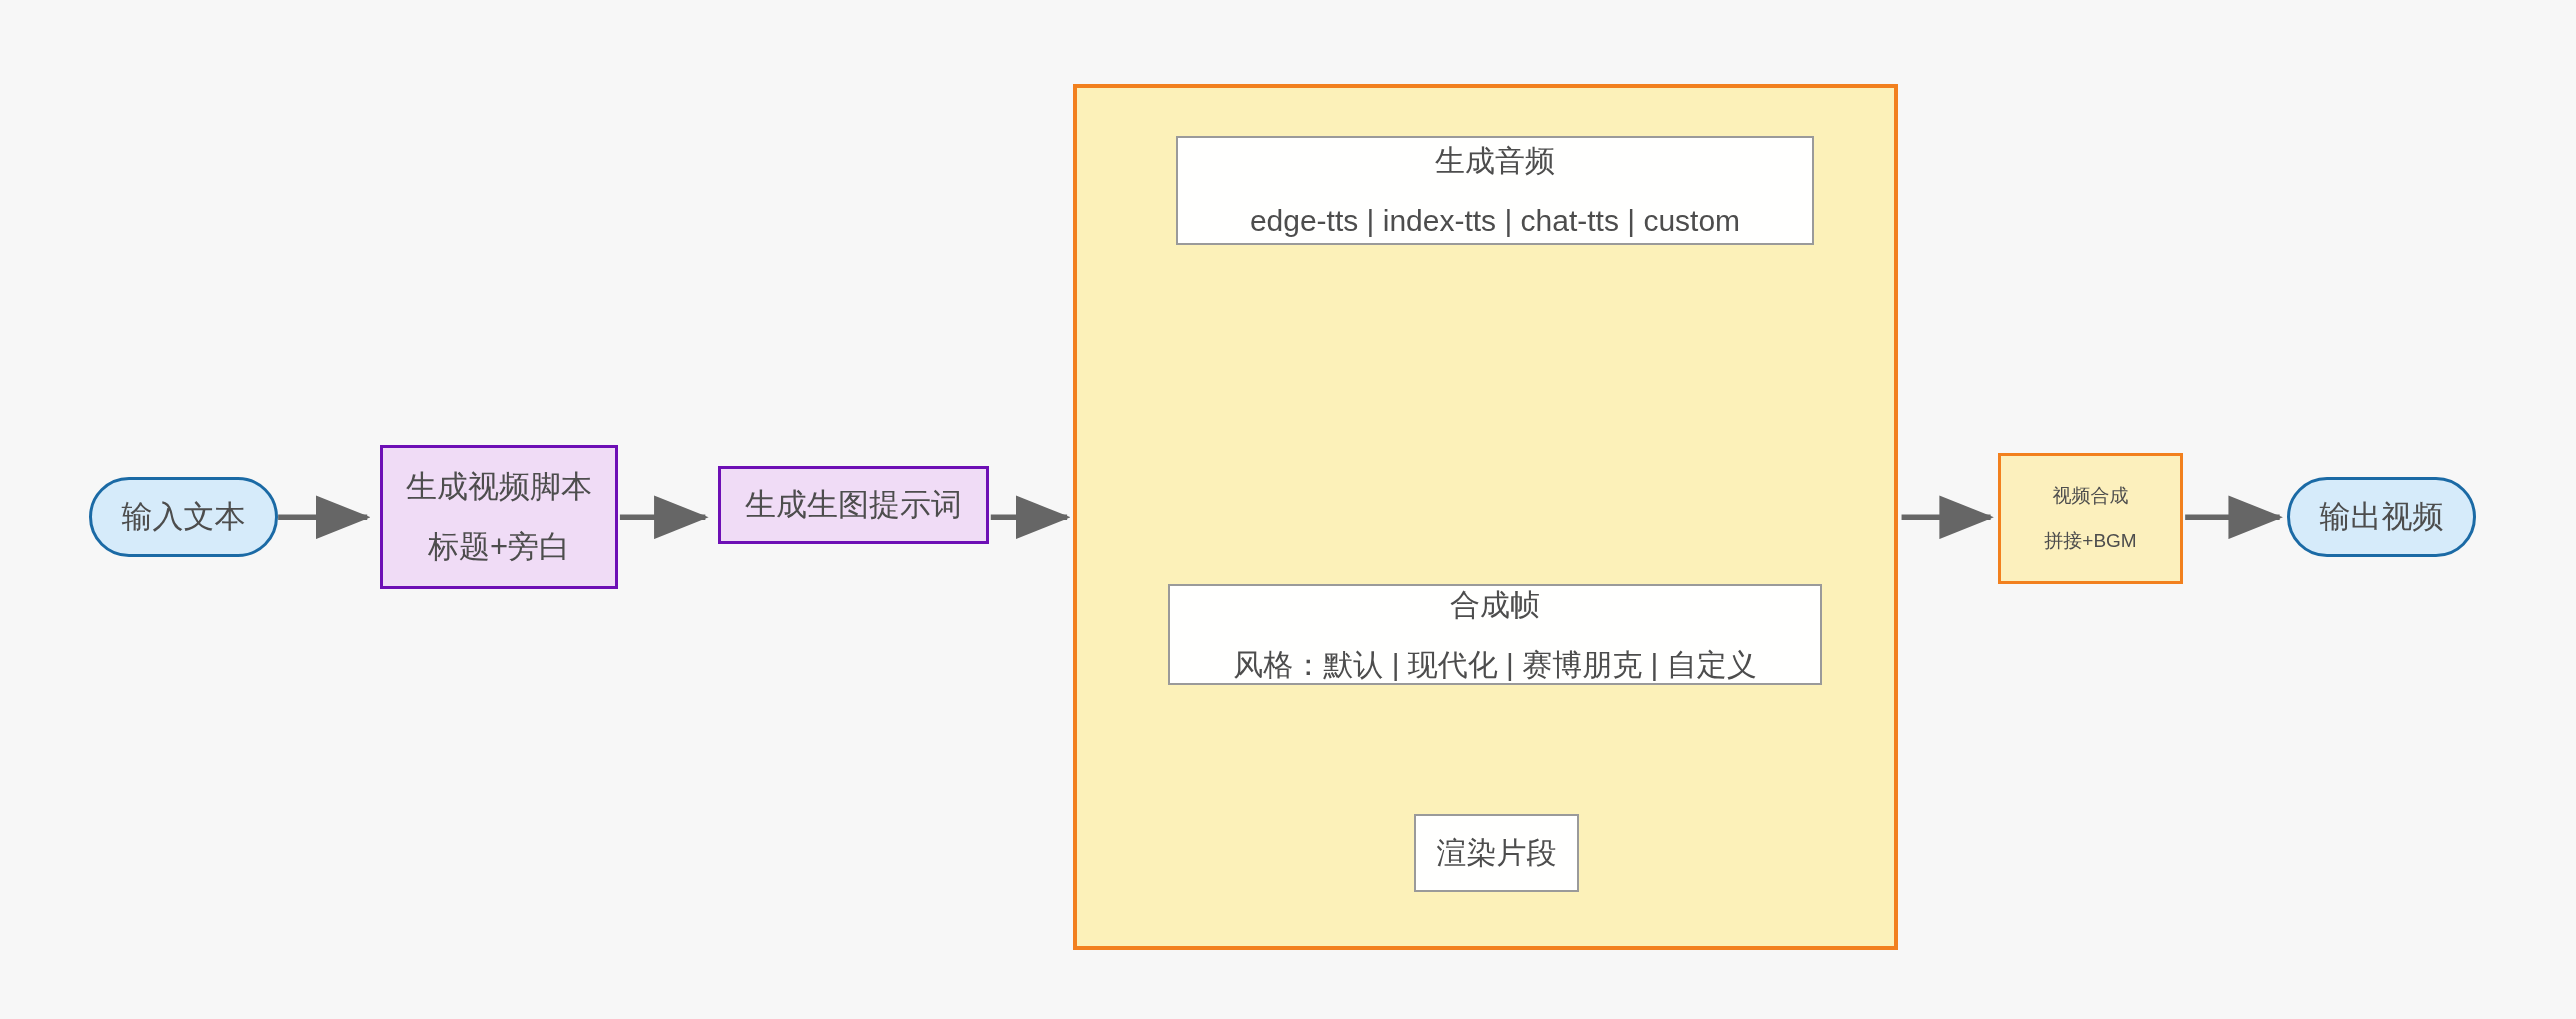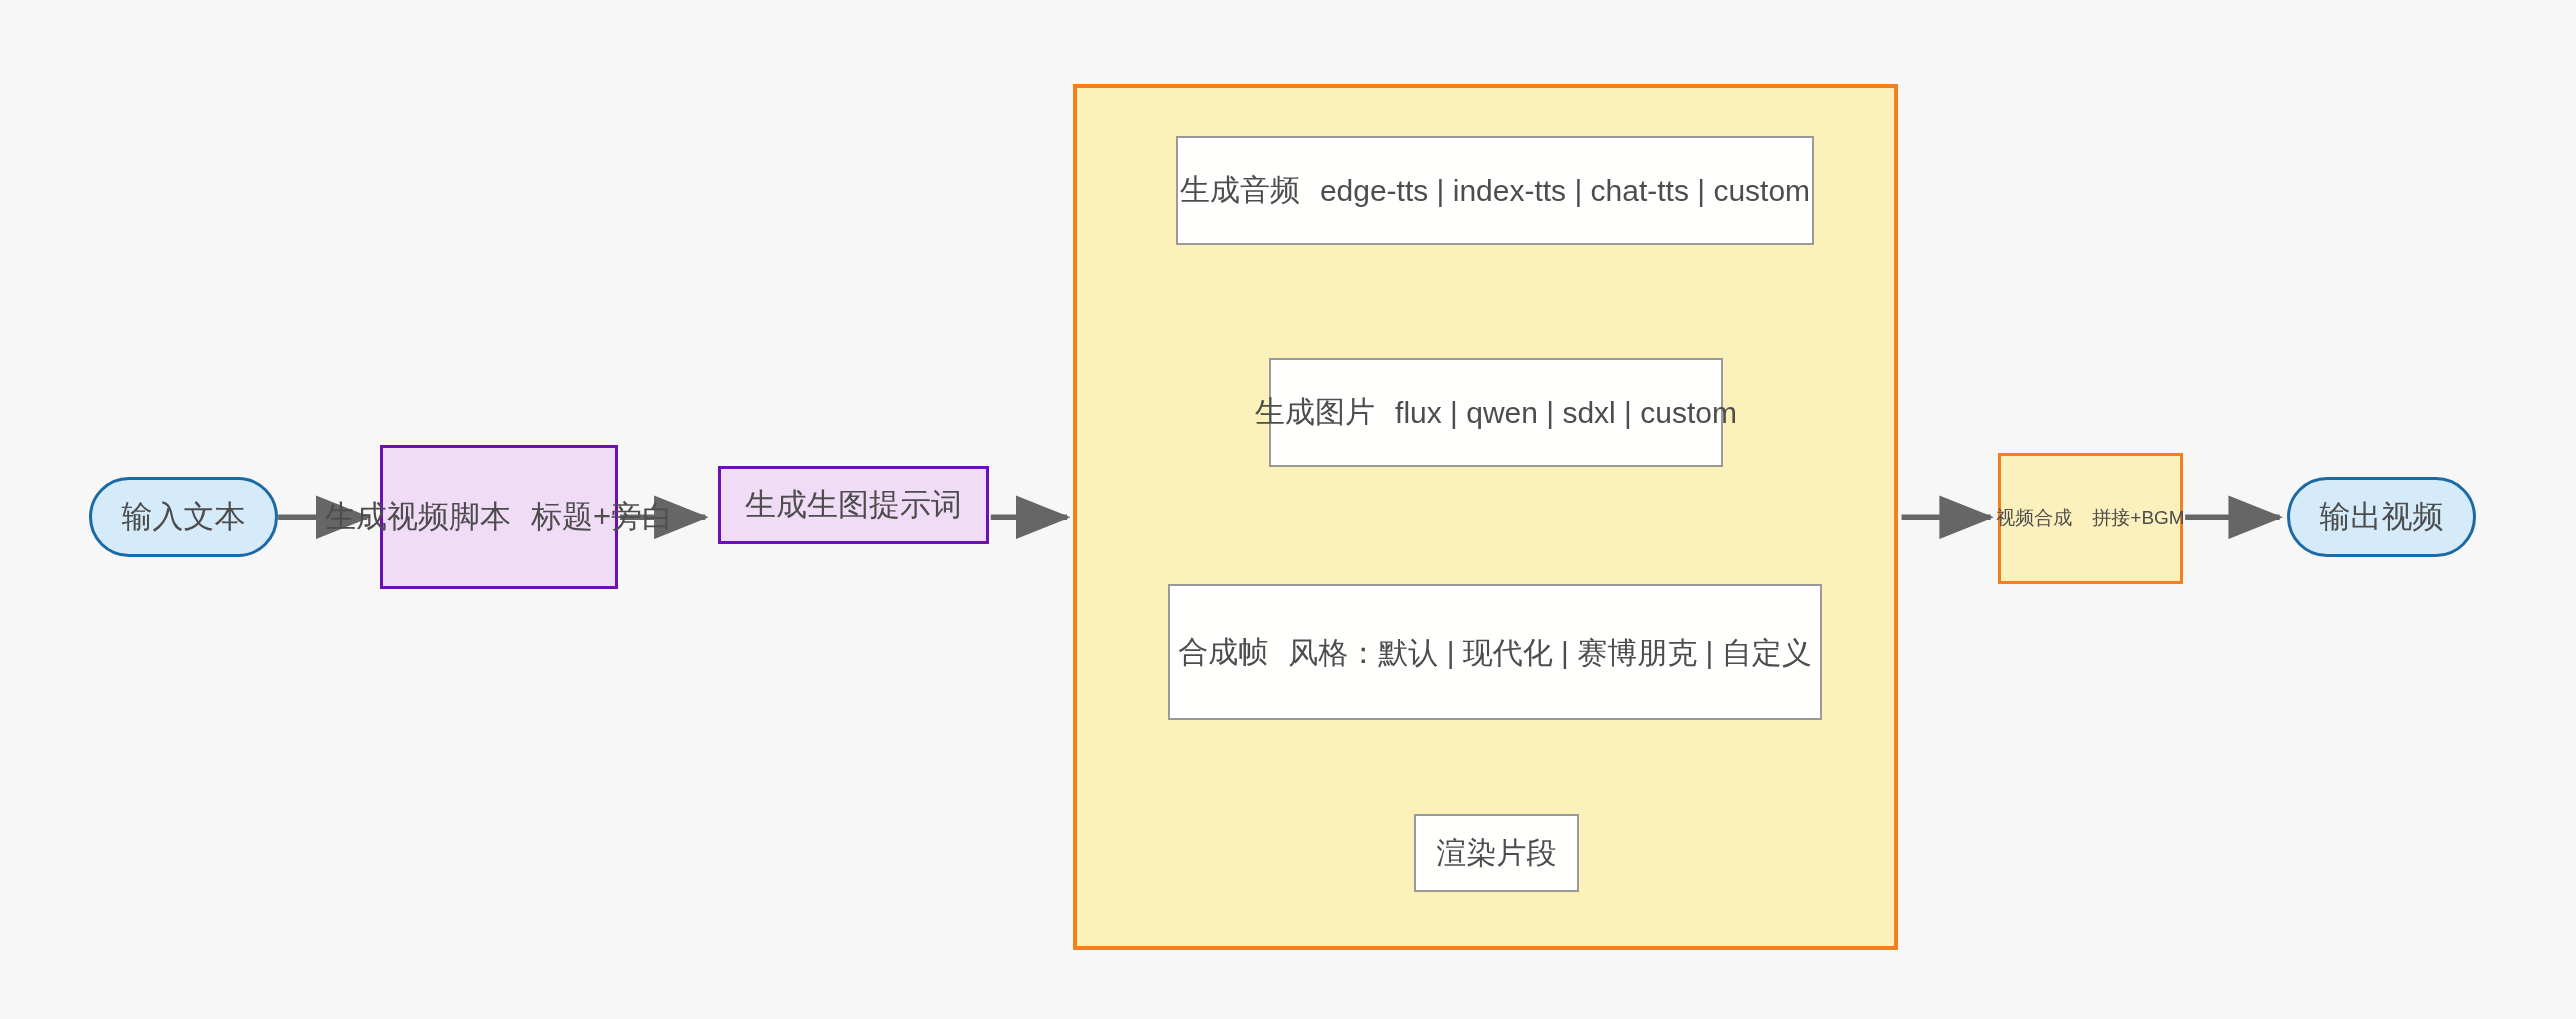--- a/index.html
+++ b/index.html
@@ -27,21 +27,21 @@
     top: 0;
     width: 2576px;
     height: 1020px;
     pointer-events: none;
   }
   
   .node {
     position: absolute;
     box-sizing: border-box;
     display: flex;
-    flex-direction: row;
+    flex-direction: column;
     align-items: center;
     justify-content: center;
     text-align: center;
     color: #4d4d4d;
     line-height: 1.30;
     white-space: nowrap;
     gap: 20px;
   }
   .node .line1, .node .line2 {
     display: block;
@@ -123,26 +123,22 @@
 
   <div class="node node-purple" style="left:718px; top:466px; width:271px; height:78px;">
     <span class="line1">生成生图提示词</span>
   </div>
 
   <div class="node node-plain" style="left:1176px; top:136px; width:638px; height:109px;">
     <span class="line1">生成音频</span>
     <span class="line2">edge-tts | index-tts | chat-tts | custom</span>
   </div>
 
-  <div class="node node-plain" style="left:1269px; top:358px; width:454px; height:109px;">
-    <span class="line1">生成图片</span>
-    <span class="line2">flux | qwen | sdxl | custom</span>
-  </div>
 
-  <div class="node node-plain" style="left:1168px; top:584px; width:654px; height:136px;">
+  <div class="node node-plain" style="left:1168px; top:584px; width:654px; height:101px;">
     <span class="line1">合成帧</span>
     <span class="line2">风格：默认 | 现代化 | 赛博朋克 | 自定义</span>
   </div>
 
   <div class="node node-plain" style="left:1414px; top:814px; width:165px; height:78px;">
     <span class="line1">渲染片段</span>
   </div>
 
   <div class="node node-orange" style="left:1998px; top:453px; width:185px; height:131px;">
     <span class="line1">视频合成</span>

